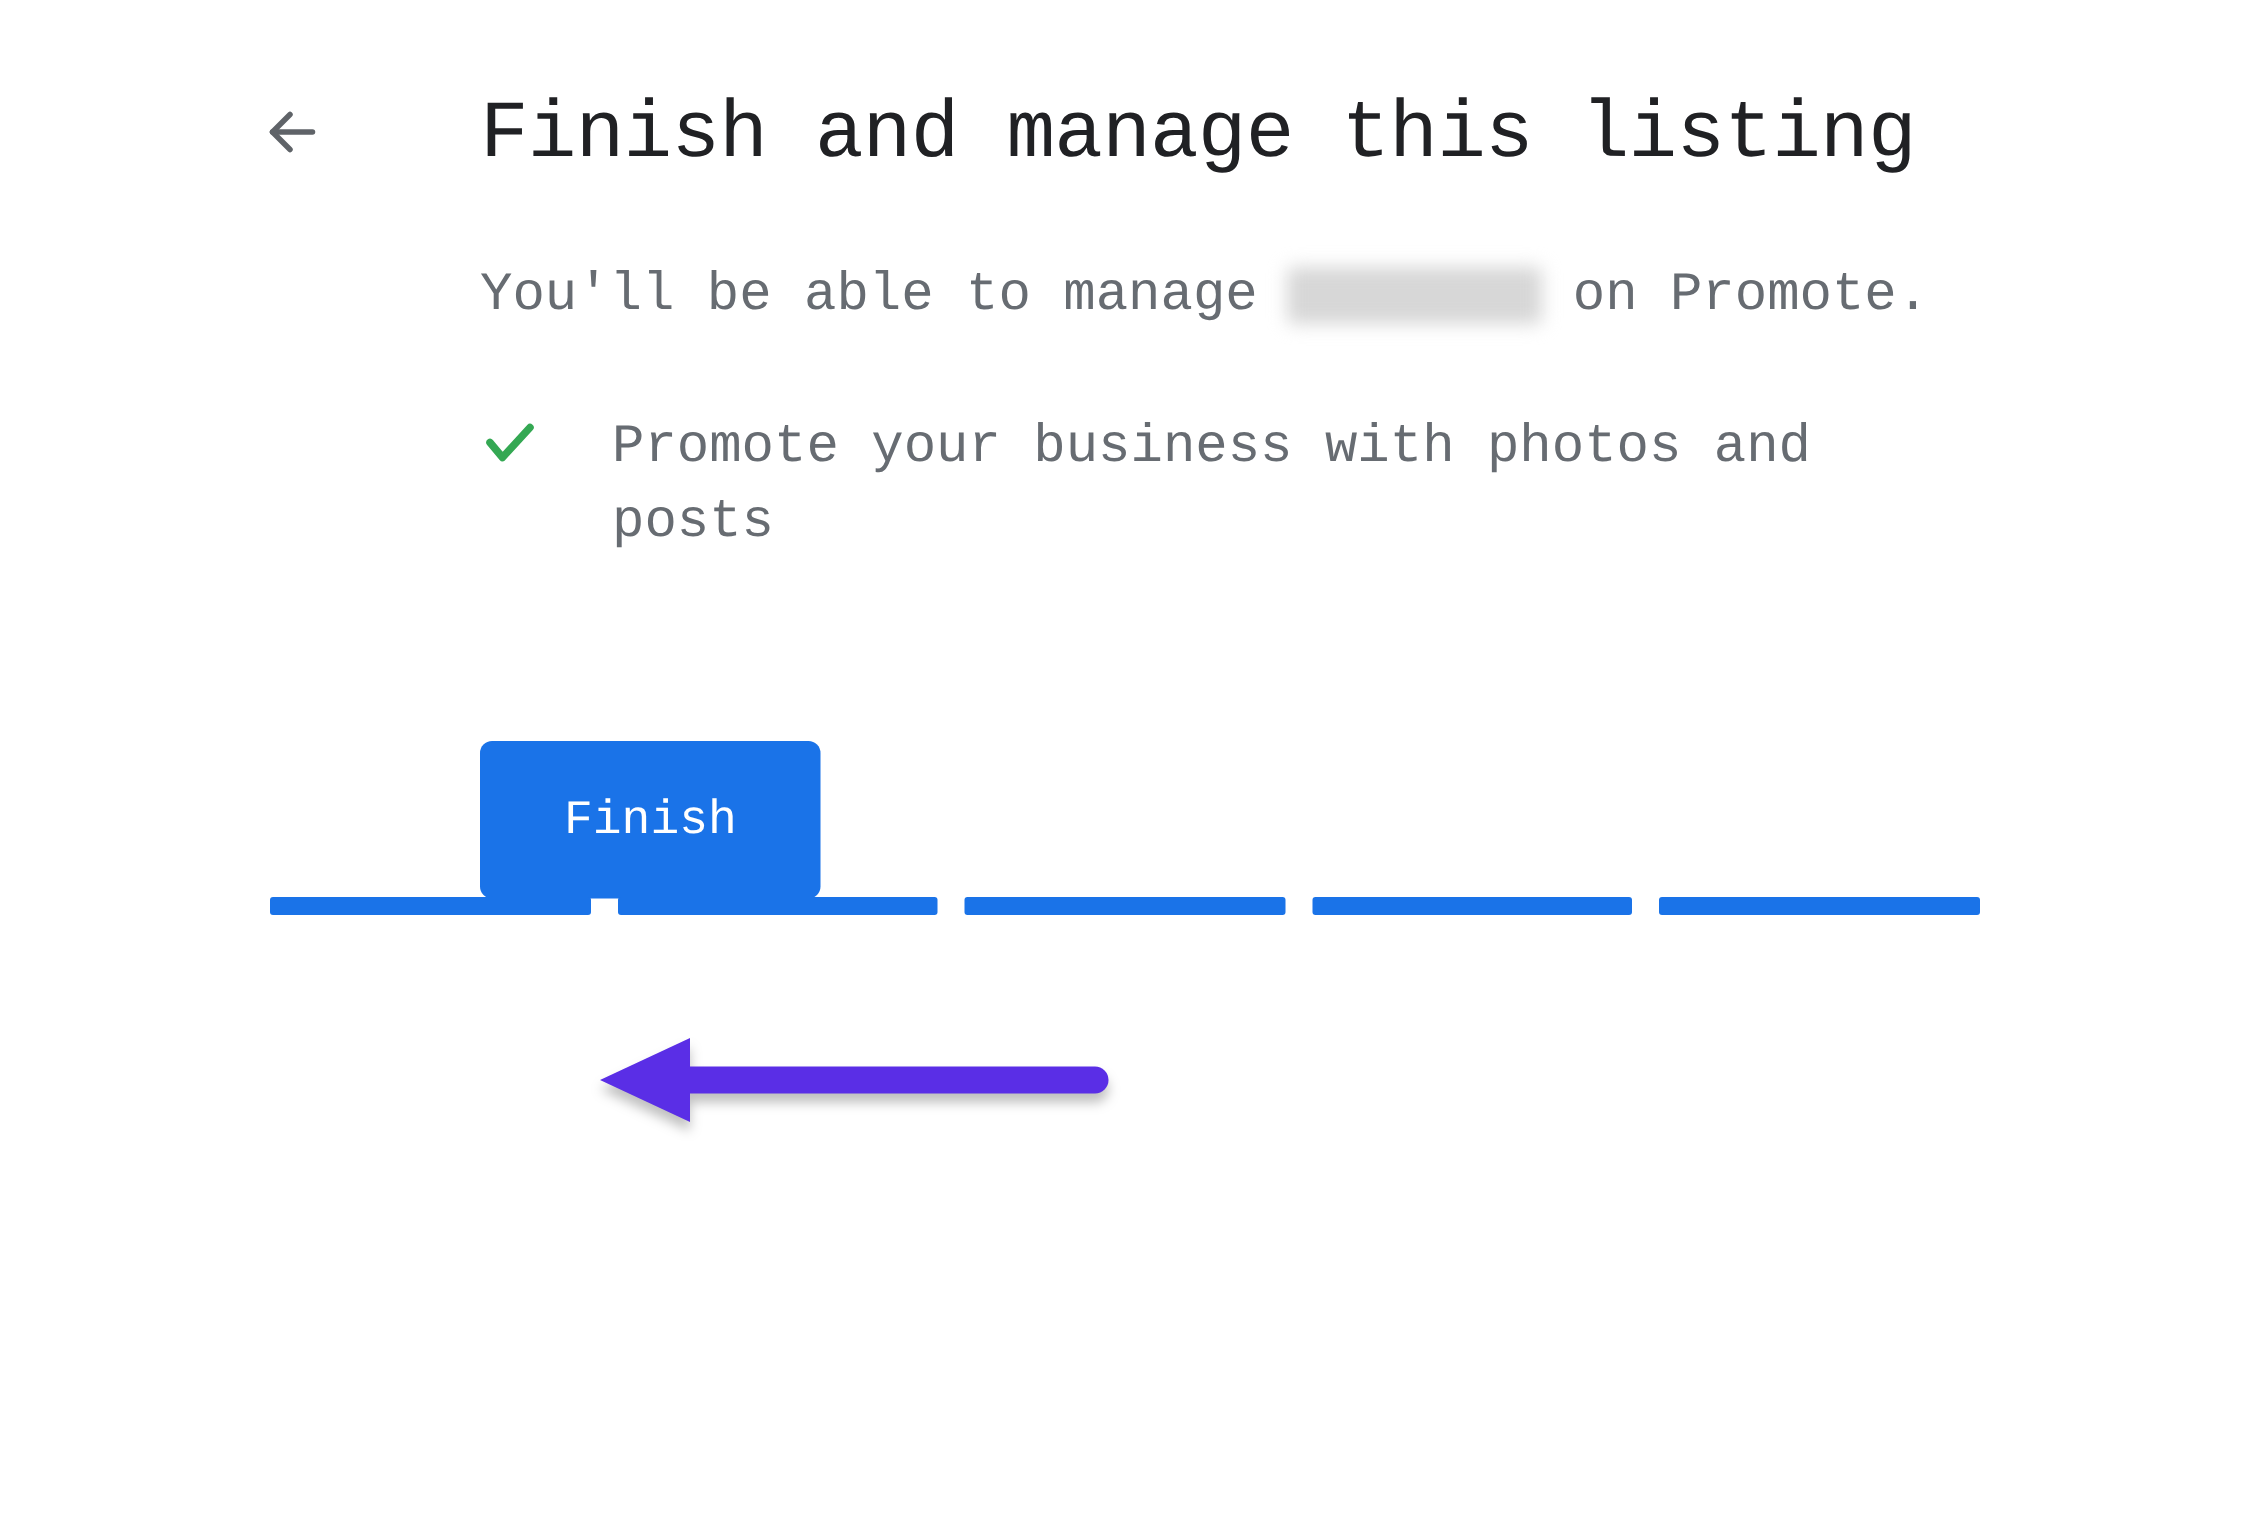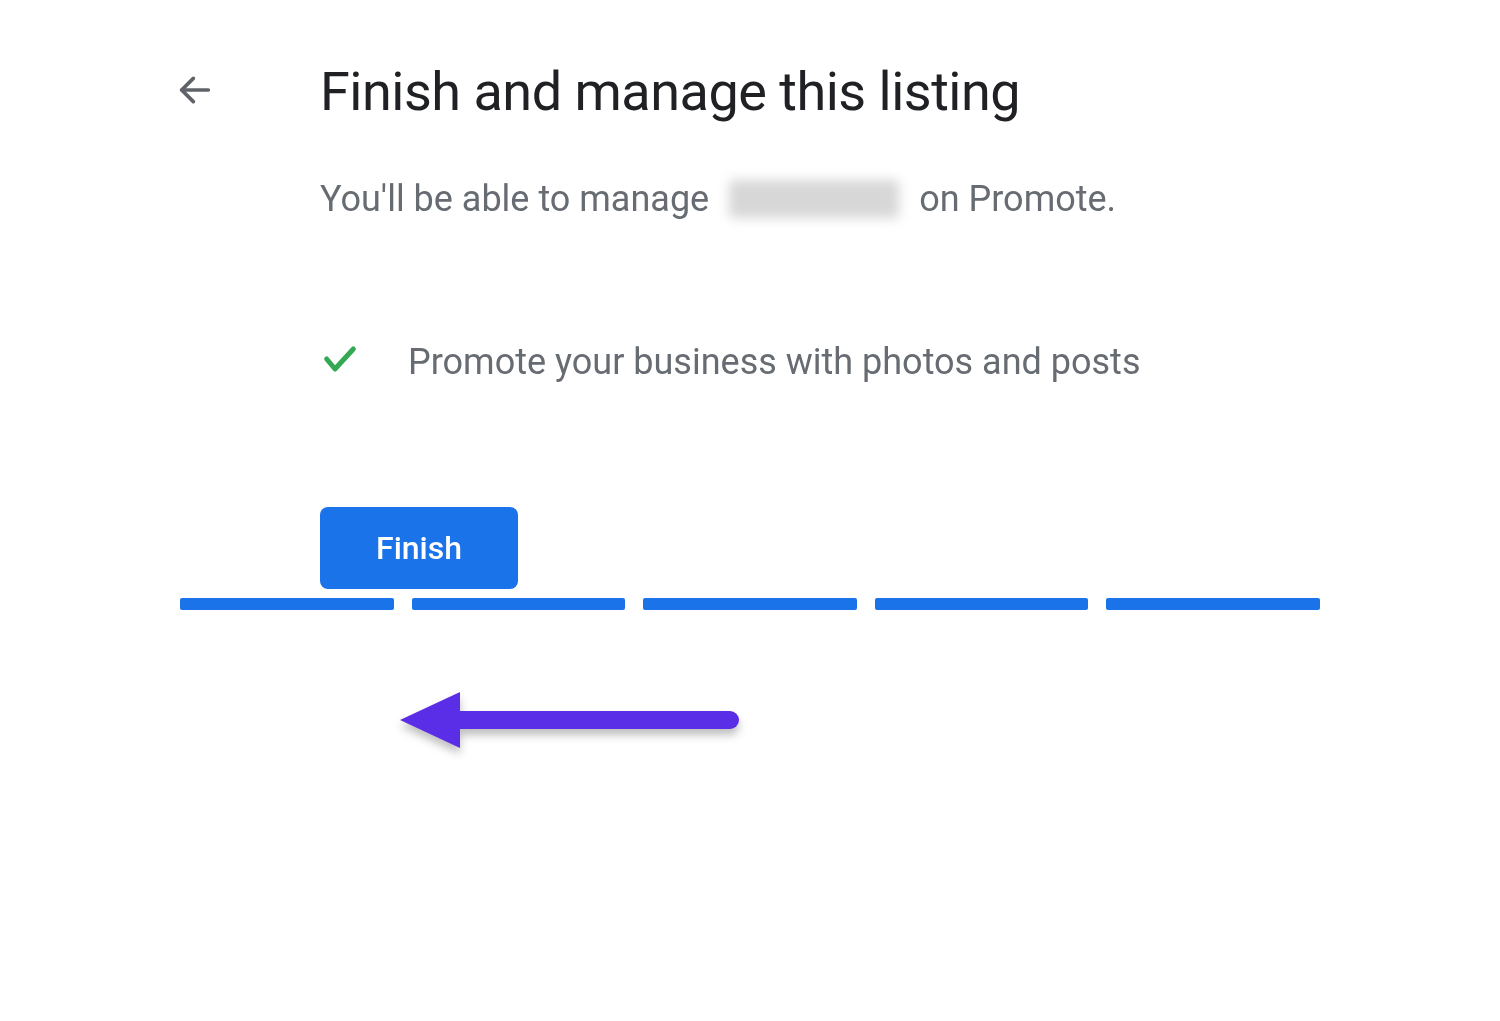--- a/index.html
+++ b/index.html
@@ -10,20 +10,21 @@
     height: 1021px;
     background: #ffffff;
     font-family: "Google Sans", "Product Sans", Roboto, Arial, sans-serif;
     color: #202124;
   }
   .page {
     position: relative;
     width: 1500px;
     height: 742px;
     padding: 60px 170px 0 170px;
+    font-family: Liberation Mono, monospace;
   }
   .header-row {
     display: flex;
     align-items: center;
     gap: 100px;
   }
   .back-btn {
     width: 50px;
     height: 50px;
     display: flex;
@@ -55,25 +56,24 @@
   .redaction {
     display: inline-block;
     width: 170px;
     height: 38px;
     background: #d7d7d7;
     border-radius: 4px;
     filter: blur(6px);
     vertical-align: middle;
   }
   .bullets {
-    margin-top: 117px;
+    margin-top: 56px;
     display: flex;
     flex-direction: column;
     gap: 70px;
-    text-align: center;
   }
   .bullet {
     display: flex;
     align-items: flex-start;
     gap: 48px;
   }
   .check {
     flex: none;
     width: 40px;
     height: 40px;
@@ -90,21 +90,21 @@
     margin-top: 120px;
     display: inline-flex;
     align-items: center;
     justify-content: center;
     background: #1a73e8;
     color: #ffffff;
     font-size: 32px;
     font-weight: 500;
     border: none;
     border-radius: 8px;
-    padding: 22px 56px;
+    padding: 34px 56px;
     cursor: pointer;
     font-family: inherit;
   }
   .annotation-arrow {
     position: absolute;
     left: 400px;
     top: 680px;
     pointer-events: none;
   }
   .annotation-arrow svg {

